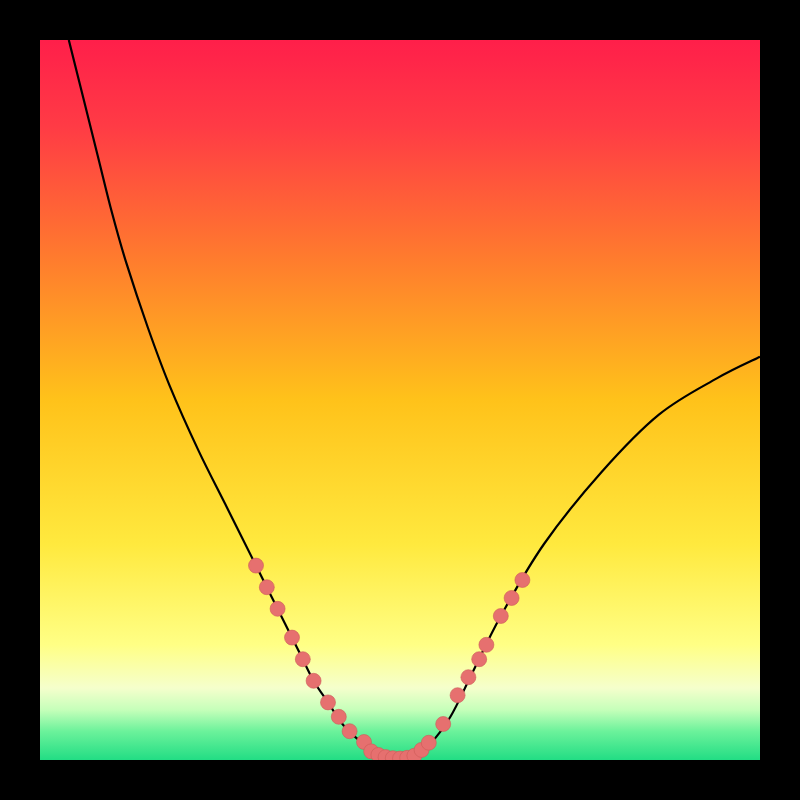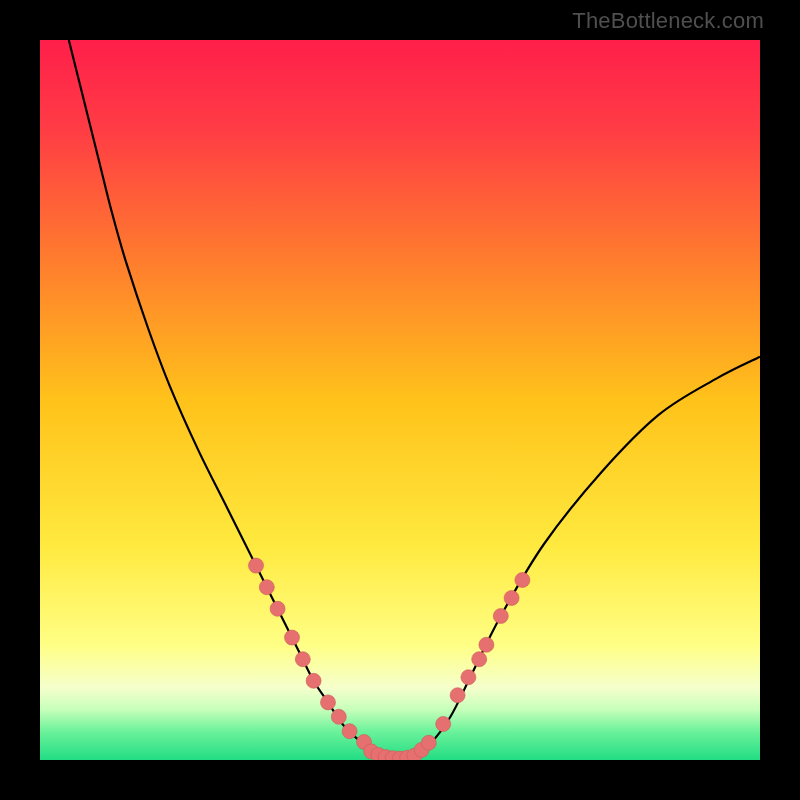--- a/index.html
+++ b/index.html
@@ -80,14 +80,13 @@
           <circle cx="417.59999999999997" cy="655.2" r="7.5" fill="#e6706f" stroke="#cc5a58" stroke-width="0.6"></circle>
           <circle cx="428.4" cy="637.2" r="7.5" fill="#e6706f" stroke="#cc5a58" stroke-width="0.6"></circle>
           <circle cx="439.2" cy="619.2" r="7.5" fill="#e6706f" stroke="#cc5a58" stroke-width="0.6"></circle>
           <circle cx="446.4" cy="604.8" r="7.5" fill="#e6706f" stroke="#cc5a58" stroke-width="0.6"></circle>
           <circle cx="460.8" cy="576" r="7.5" fill="#e6706f" stroke="#cc5a58" stroke-width="0.6"></circle>
           <circle cx="471.6" cy="558" r="7.5" fill="#e6706f" stroke="#cc5a58" stroke-width="0.6"></circle>
           <circle cx="482.40000000000003" cy="540" r="7.5" fill="#e6706f" stroke="#cc5a58" stroke-width="0.6"></circle>
         </g>
     </svg>
   </div>
-  <div class="watermark">TheBottleneck.com</div>
 </div>
 
 </body></html>

